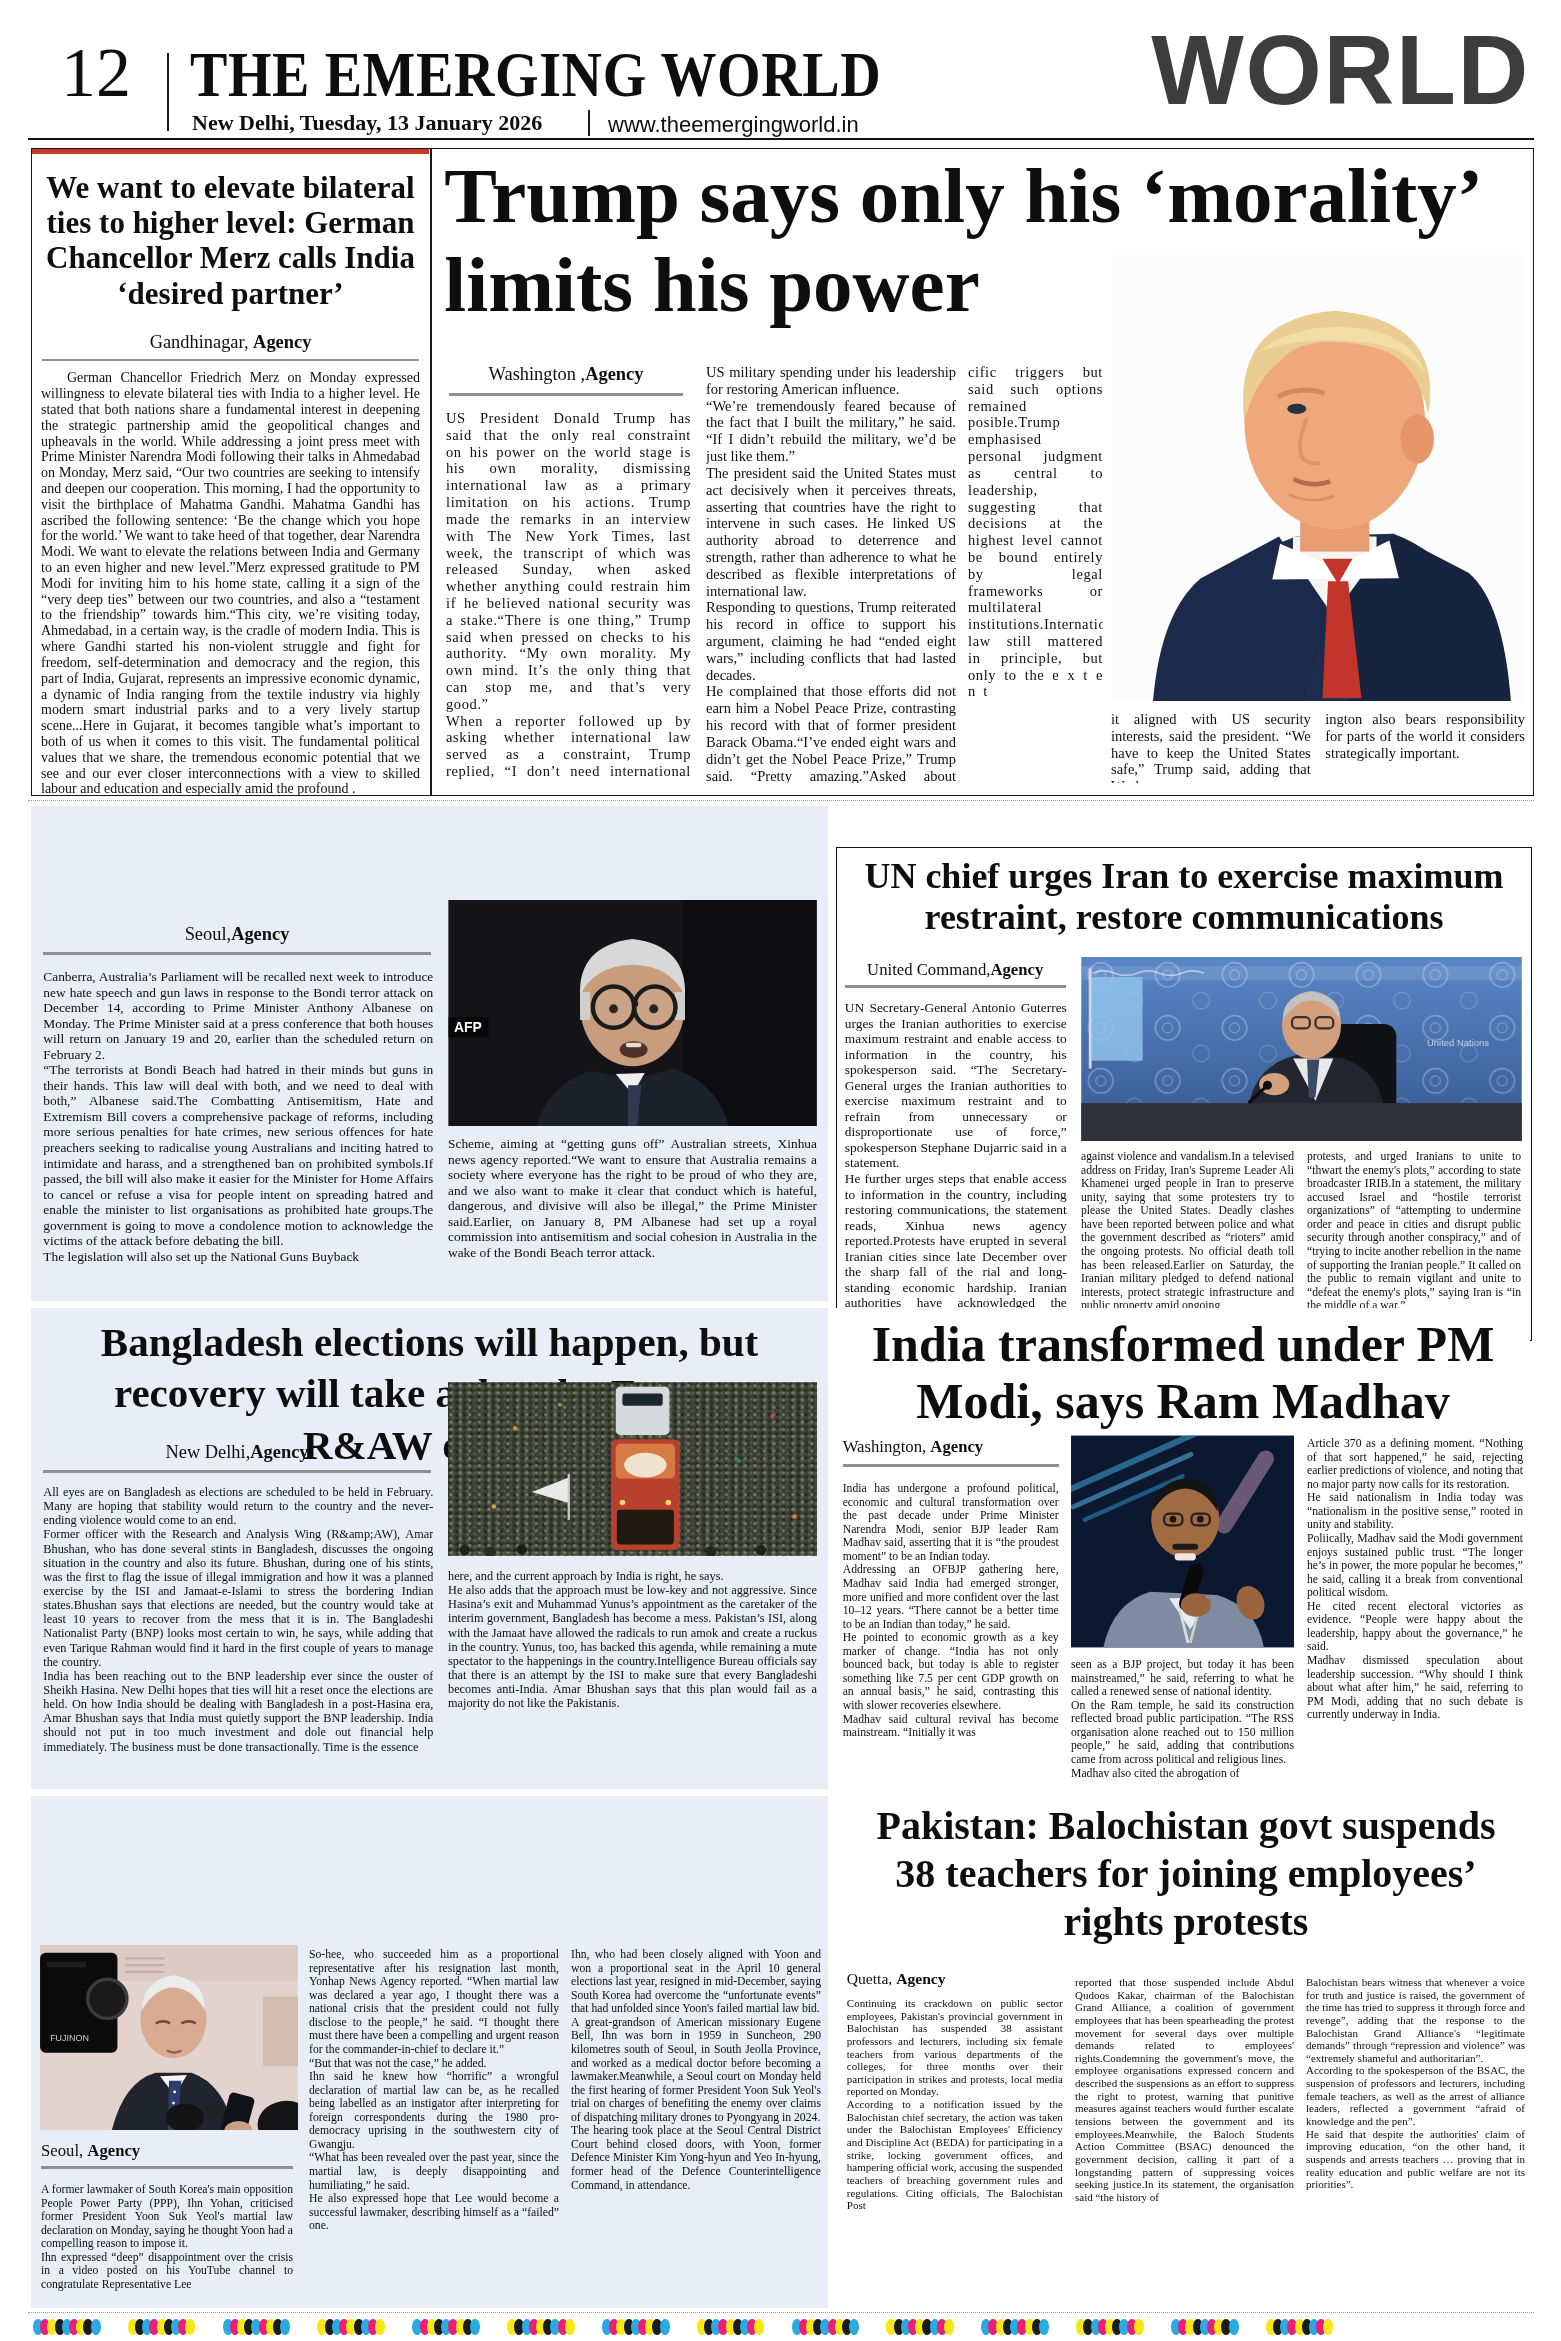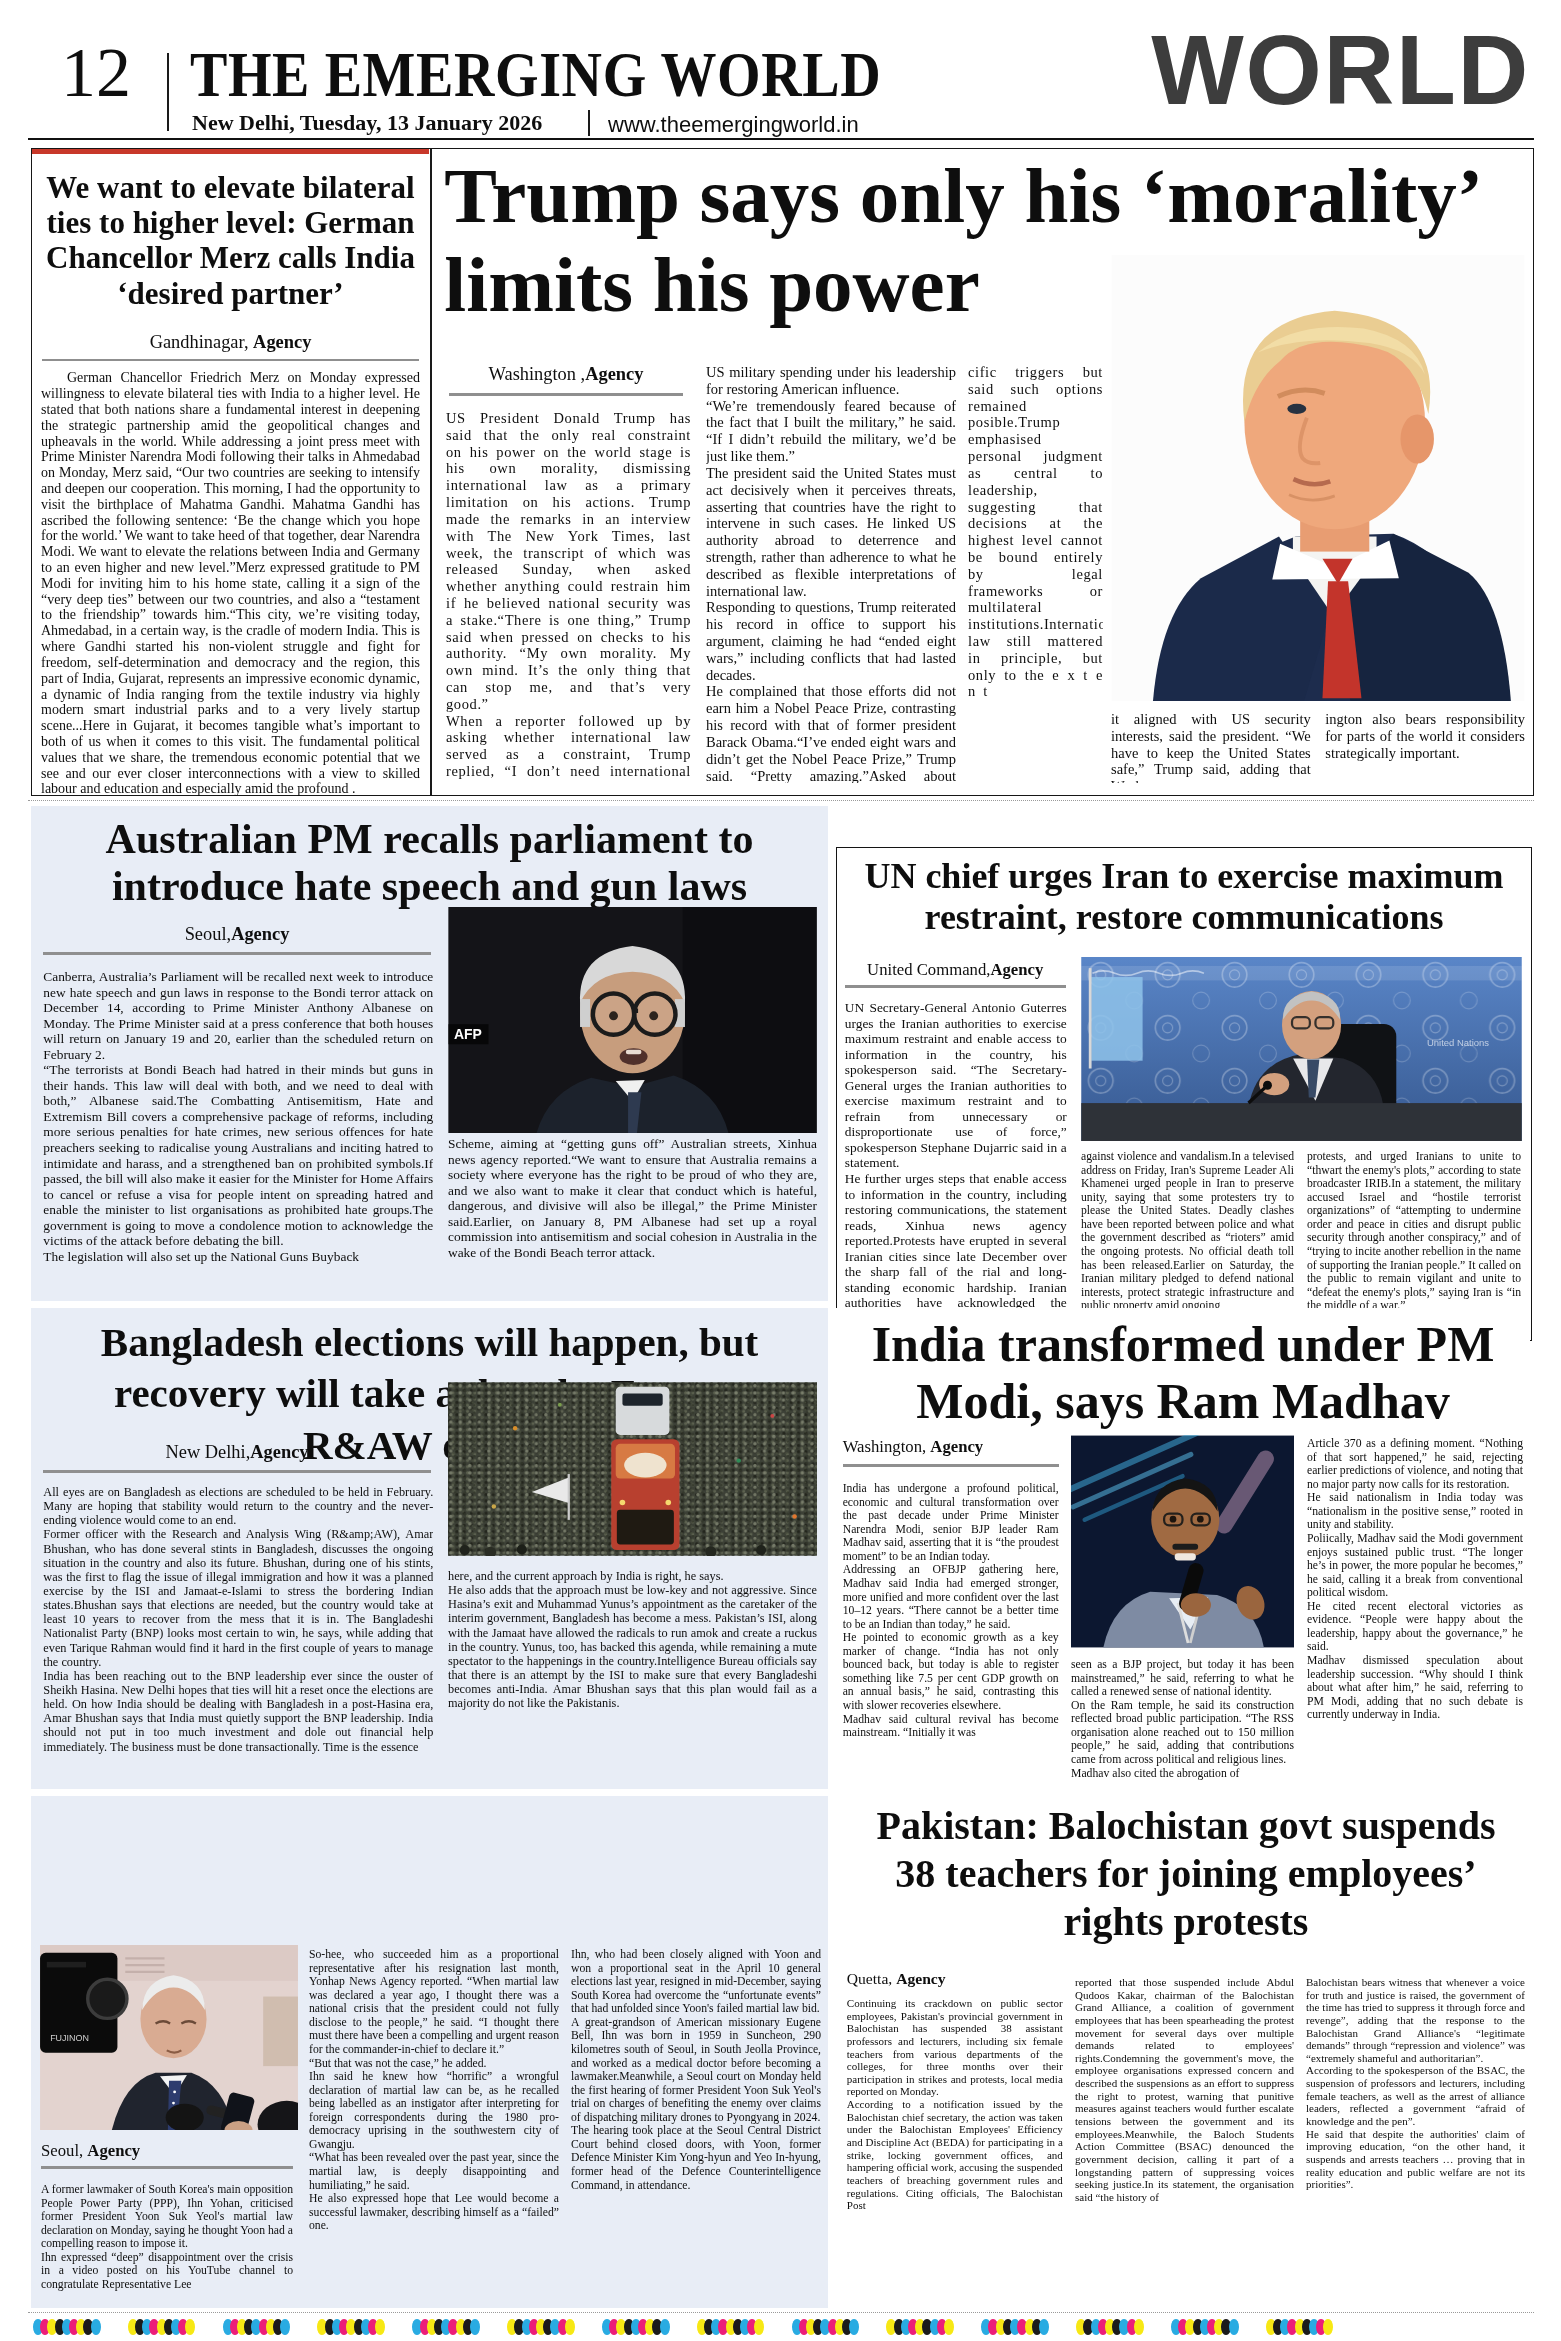--- a/index.html
+++ b/index.html
@@ -100,30 +100,29 @@
       <div class="abs" style="left:679px;top:562px;width:414px;height:72px;display:flex;gap:14.5px;">
         <div class="bt" style="width:200px;height:72px;">it aligned with US security interests, said the president. “We have to keep the United States safe,” Trump said, adding that Wash-</div>
         <div class="bt" style="width:200px;height:72px;">ington also bears responsibility for parts of the world it considers strategically important.</div>
       </div>
     </div>
   </div>
 
   <div class="abs dotted" style="left:28px;top:800px;width:1506px;"></div>
 
   <div class="abs bluebox" style="left:31px;top:806px;width:797px;height:495px;">
-    <div class="hl center" style="margin:10px 33px 0;font-size:42px;line-height:1.12;">Australian PM recalls parliament to introduce hate speech and gun laws</div>
     <div class="byline" style="position:absolute;left:11px;top:118px;width:390px;">
       <span class="loc">Seoul,</span><span class="ag">Agency</span>
     </div>
     <div class="rule abs" style="left:12.3px;top:146px;width:388px;"></div>
     <div class="bt fs24 abs" style="left:12.3px;top:163px;width:390px;height:322px;">Canberra, Australia’s Parliament will be recalled next week to introduce new hate speech and gun laws in response to the Bondi terror attack on December 14, according to Prime Minister Anthony Albanese on Monday. The Prime Minister said at a press conference that both houses will return on January 19 and 20, earlier than the scheduled return on February 2.
 “The terrorists at Bondi Beach had hatred in their minds but guns in their hands. This law will deal with both, and we need to deal with both,” Albanese said.The Combatting Antisemitism, Hate and Extremism Bill covers a comprehensive package of reforms, including more serious penalties for hate crimes, new serious offences for hate preachers seeking to radicalise young Australians and inciting hatred to intimidate and harass, and a strengthened ban on prohibited symbols.If passed, the bill will also make it easier for the Minister for Home Affairs to cancel or refuse a visa for people intent on spreading hatred and enable the minister to list organisations as prohibited hate groups.The government is going to move a condolence motion to acknowledge the victims of the attack before debating the bill.
 The legislation will also set up the National Guns Buyback</div>
 
-    <div class="abs" style="left:417px;top:101px;width:369px;height:226px;">
+    <div class="abs" style="left:417px;top:94px;width:369px;height:226px;">
       <svg viewBox="0 0 660 405" width="369" height="226">
         <rect width="660" height="405" fill="#141418"></rect>
         <rect x="420" width="240" height="405" fill="#0d0d11"></rect>
         <ellipse cx="330" cy="188" rx="94" ry="110" fill="#c79d7d"></ellipse>
         <path d="M236,172 Q232,82 330,70 Q428,82 424,172 Q400,118 330,116 Q260,118 236,172 Z" fill="#d8d8d8"></path>
         <rect x="236" y="165" width="18" height="50" fill="#cfcfcf"></rect>
         <rect x="406" y="165" width="18" height="50" fill="#cfcfcf"></rect>
         <circle cx="296" cy="192" r="37" fill="rgba(255,255,255,0.07)" stroke="#1b1b1b" stroke-width="8"></circle>
         <circle cx="370" cy="192" r="37" fill="rgba(255,255,255,0.07)" stroke="#1b1b1b" stroke-width="8"></circle>
         <line x1="333" y1="186" x2="340" y2="186" stroke="#1b1b1b" stroke-width="8"></line>

